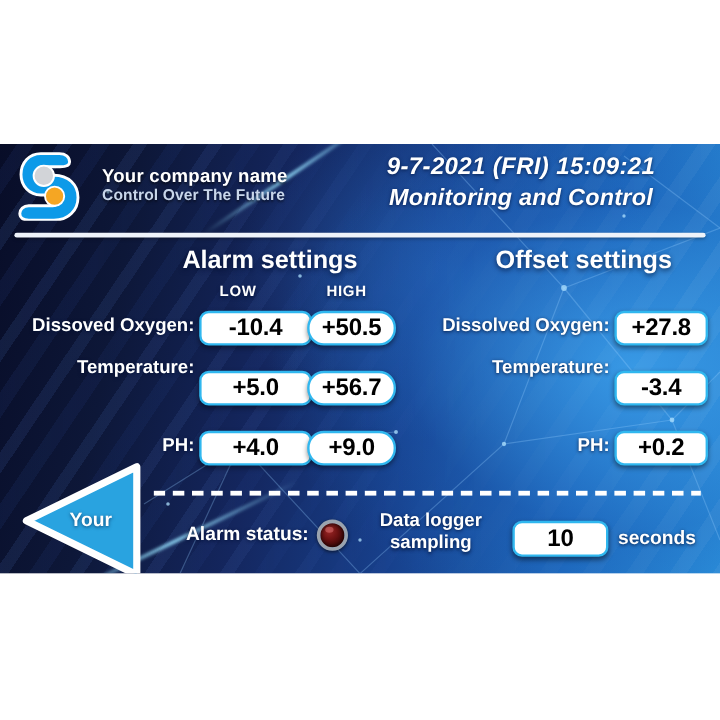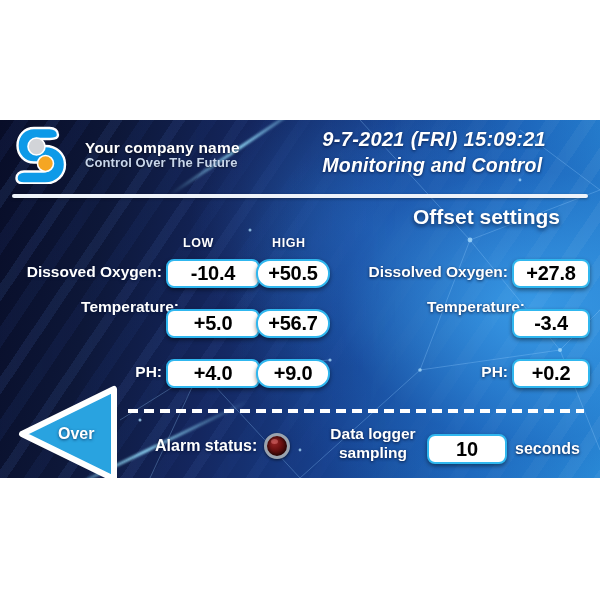--- a/index.html
+++ b/index.html
@@ -102,21 +102,21 @@
   #company-tagline {
     color: #c8d6ea;
     font-size: 13px;
     font-weight: bold;
     letter-spacing: .1px;
     text-shadow: 0 1px 2px rgba(0,0,0,.5);
   }
   #header-right {
     position: absolute;
     right: 14px; top: 8px;
-    text-align: left;
+    text-align: center;
     color: #ffffff;
   }
   #datetime {
     font-size: 20px;
     font-weight: bold;
     font-style: italic;
     letter-spacing: .3px;
     text-shadow: 0 1px 3px rgba(0,20,60,.8);
     white-space: nowrap;
   }
@@ -192,21 +192,21 @@
   .f-high { left: 256px; width: 74px; border-radius: 14px; }
   .lbl-alarm { left: 0px; width: 162px; }
   
   .f-off  { left: 512px; width: 78px; }
   .lbl-off { left: 330px; width: 178px; }
 
   .r1 { top: 139px; }
   .r2 { top: 189px; }
   .r3 { top: 239px; }
   .rl1 { top: 143px; }
-  .rl2 { top: 178px; margin-left: 17px; }
+  .rl2 { top: 178px; }
   .rl3 { top: 243px; }
 
   
   #back-button {
     position: absolute;
     left: 16px; top: 265px;
     width: 104px; height: 98px;
     cursor: pointer;
   }
   #back-label {
@@ -253,21 +253,21 @@
   #alarm-led::after {
     content: "";
     position: absolute;
     left: 4px; top: 3px;
     width: 7px; height: 5px;
     border-radius: 50%;
     background: rgba(255,150,150,.38);
   }
   #logger-label {
     position: absolute;
-    left: 318px; top: 305px;
+    left: 304px; top: 305px;
     width: 110px;
     color: #ffffff;
     font-size: 15.5px;
     font-weight: bold;
     line-height: 1.22;
     text-align: center;
     text-shadow: 0 1px 3px rgba(0,15,50,.85);
   }
   #logger-field {
     position: absolute;
@@ -338,20 +338,21 @@
         </div>
       </div>
 
       <div id="header-right">
         <div id="datetime">9-7-2021 (FRI) 15:09:21</div>
         <div id="screen-subtitle">Monitoring and Control</div>
       </div>
     </div>
     <div id="header-rule"></div>
 
+    <div class="section-title" id="alarm-title">Alarm settings</div>
     <div class="section-title" id="offset-title">Offset settings</div>
 
     <div class="col-label" id="col-low">LOW</div>
     <div class="col-label" id="col-high">HIGH</div>
 
     <div class="row-label lbl-alarm rl1">Dissoved Oxygen:</div>
     <div class="field f-low r1">-10.4</div>
     <div class="field f-high r1">+50.5</div>
 
     <div class="row-label lbl-alarm rl2">Temperature:</div>
@@ -368,21 +369,21 @@
     <div class="row-label lbl-off rl2">Temperature:</div>
     <div class="field f-off r2">-3.4</div>
 
     <div class="row-label lbl-off rl3">PH:</div>
     <div class="field f-off r3">+0.2</div>
 
     <div id="back-button">
       <svg width="104" height="98" viewBox="0 0 104 98">
         <polygon points="6,49 98,4 98,94" fill="#29a3e0" stroke="#ffffff" stroke-width="6" stroke-linejoin="round"></polygon>
       </svg>
-      <div id="back-label">Over</div>
+      <div id="back-label">Your</div>
     </div>
 
     <div id="dashed-divider"></div>
 
     <div id="alarm-status-label">Alarm status:</div>
     <div id="alarm-led"></div>
 
     <div id="logger-label">
       <span>Data logger</span><br>
       <span>sampling</span>

